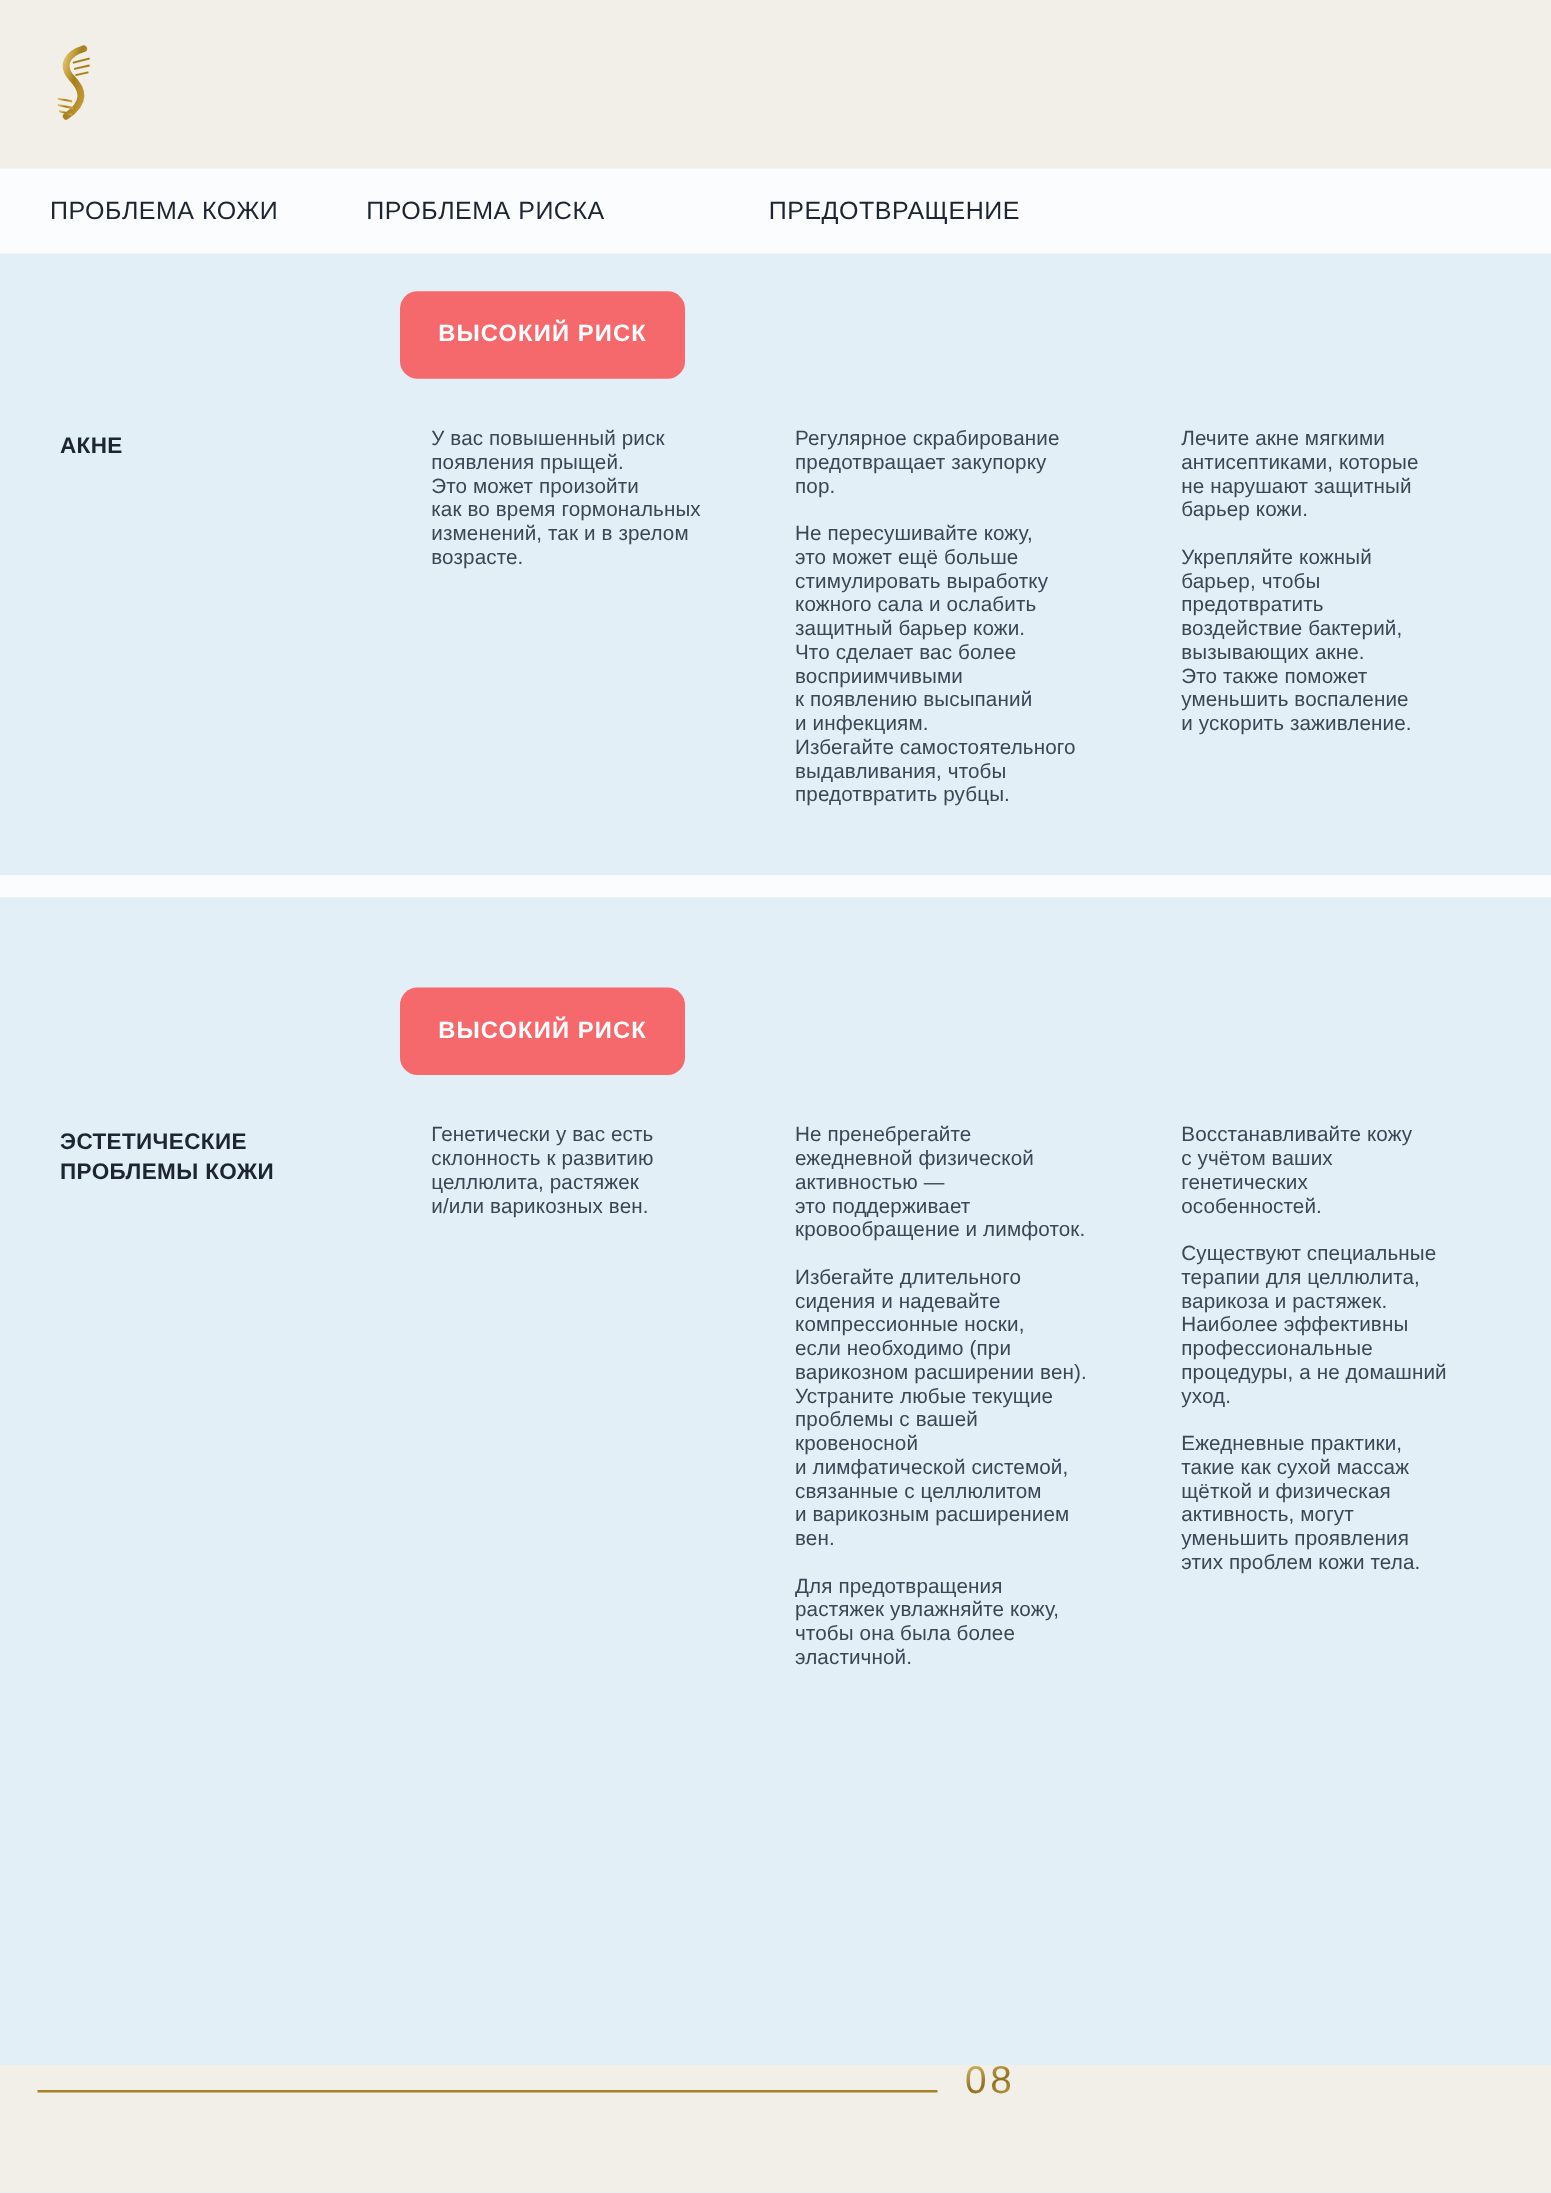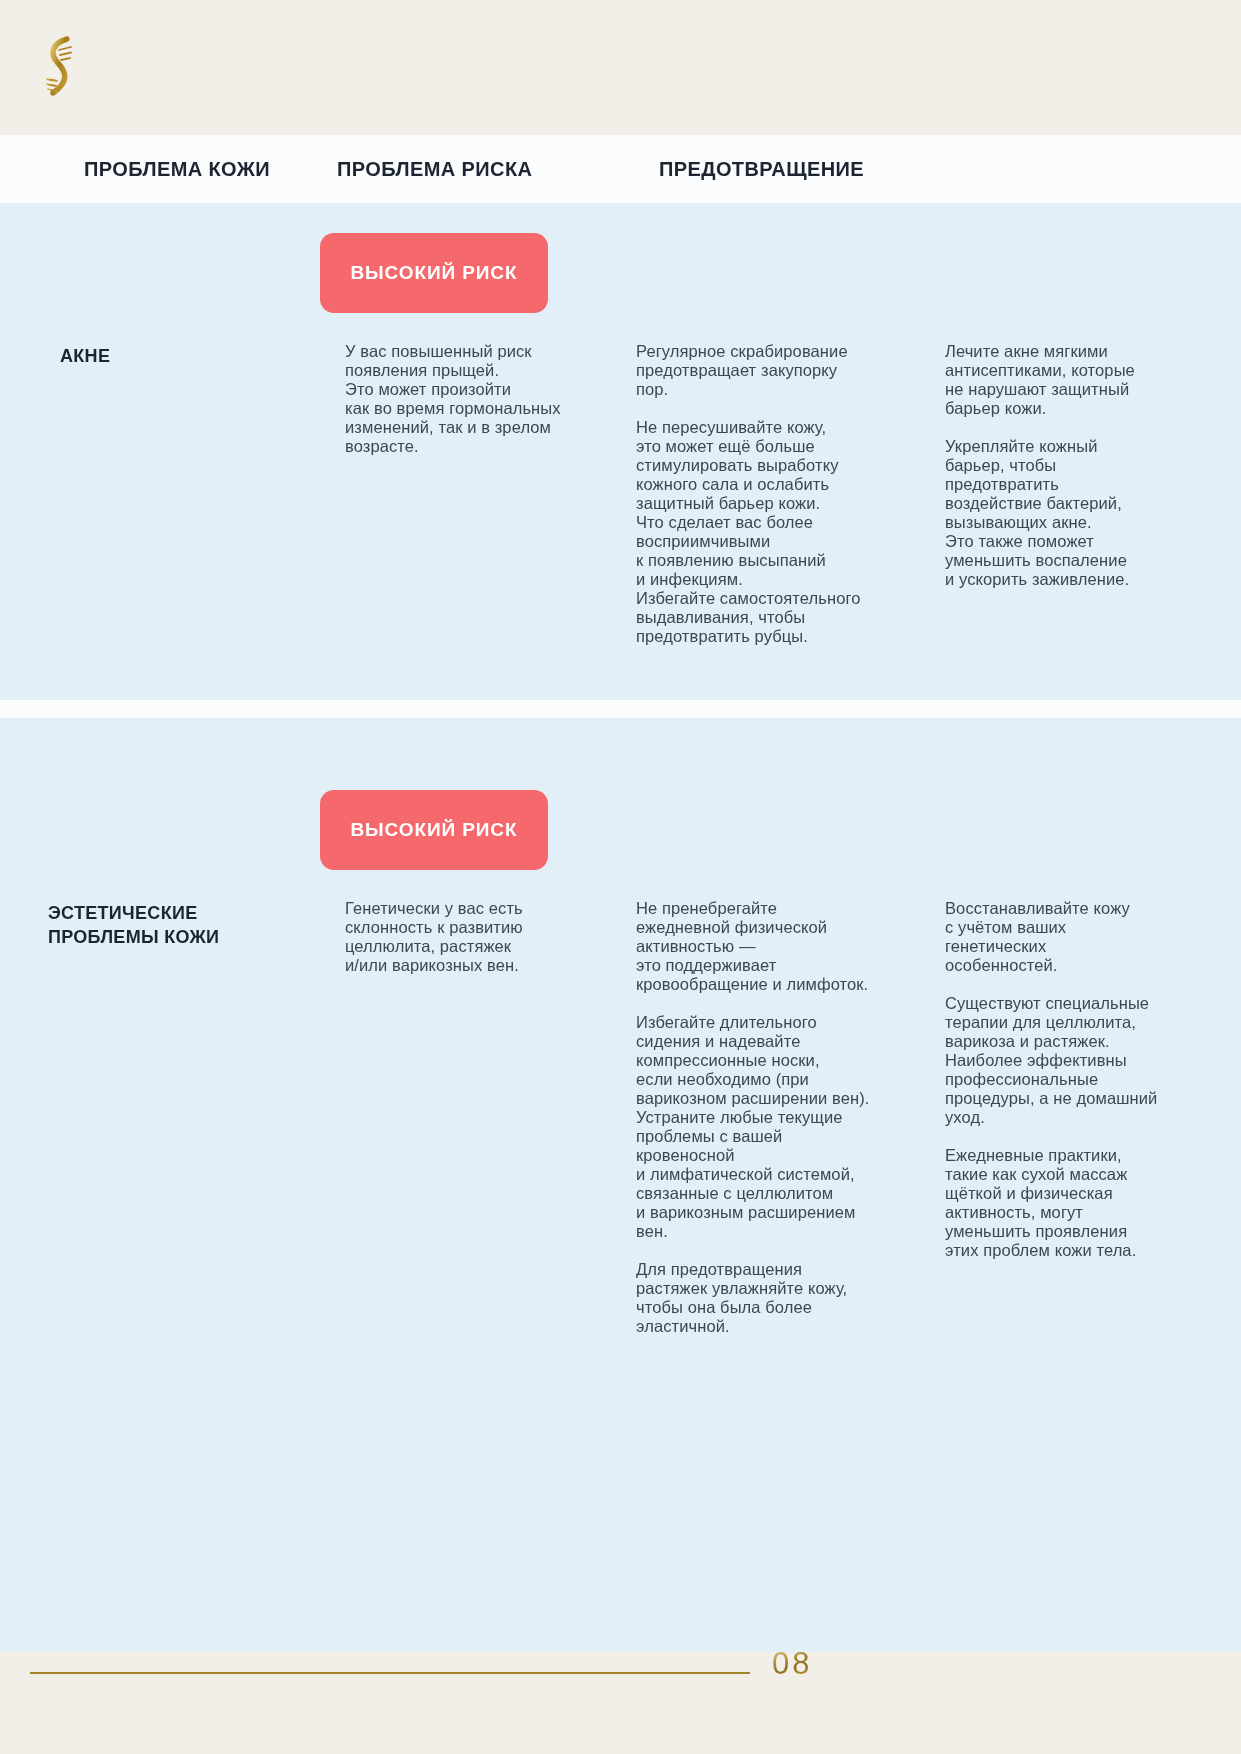--- a/index.html
+++ b/index.html
@@ -11,53 +11,53 @@
     color:#3d4655;
     overflow:hidden;
   }
   .header-band{
     position:absolute;left:0;top:135px;width:1241px;height:68px;
     background:#fbfcfd;
   }
   .col-head{
     position:absolute;top:0;height:100%;
     display:flex;align-items:center;
-    font-weight:700;font-size:20px;letter-spacing:.4px;
-    color:#1c2531;white-space:nowrap;margin-left:44px;
+    font-weight:400;font-size:20px;letter-spacing:.4px;
+    color:#1c2531;white-space:nowrap;
   }
   .col-head.c1{left:40px;}
   .col-head.c2{left:293px;}
   .col-head.c3{left:615px;}
   .col-head.c4{left:853px;}
 
   .section-bg{
     position:absolute;left:0;width:1241px;background:#e2eff6;
   }
   .section-bg.s1{top:203px;height:497px;}
   .section-bg.s2{top:718px;height:934px;}
   .section-gap{
     position:absolute;left:0;top:700px;width:1241px;height:18px;background:#fbfcfd;
   }
 
   .risk-badge{
-    position:absolute;left:320px;width:228px;height:80px;
+    position:absolute;left:320px;width:228px;height:70px;
     background:#f5696c;border-radius:14px;
     display:flex;align-items:center;justify-content:center;
     color:#ffffff;font-weight:800;font-size:19px;letter-spacing:.9px;
     white-space:nowrap;
   }
   .risk-badge.b1{top:233px;}
   .risk-badge.b2{top:790px;}
 
   .problem-label{
     position:absolute;left:48px;
     font-weight:800;font-size:18px;line-height:24px;letter-spacing:.3px;
     color:#1c2531;white-space:pre-line;
   }
-  .problem-label.r1{top:344px;margin-left:12px;}
+  .problem-label.r1{top:344px;}
   .problem-label.r2{top:901px;}
 
   .cell{
     position:absolute;
     font-size:16.5px;line-height:19px;letter-spacing:.1px;
     color:#3d4655;white-space:pre-line;
   }
   .cell.risk{left:345px;width:250px;}
   .cell.prevention{left:636px;width:268px;}
   .cell.recovery{left:945px;width:245px;}

